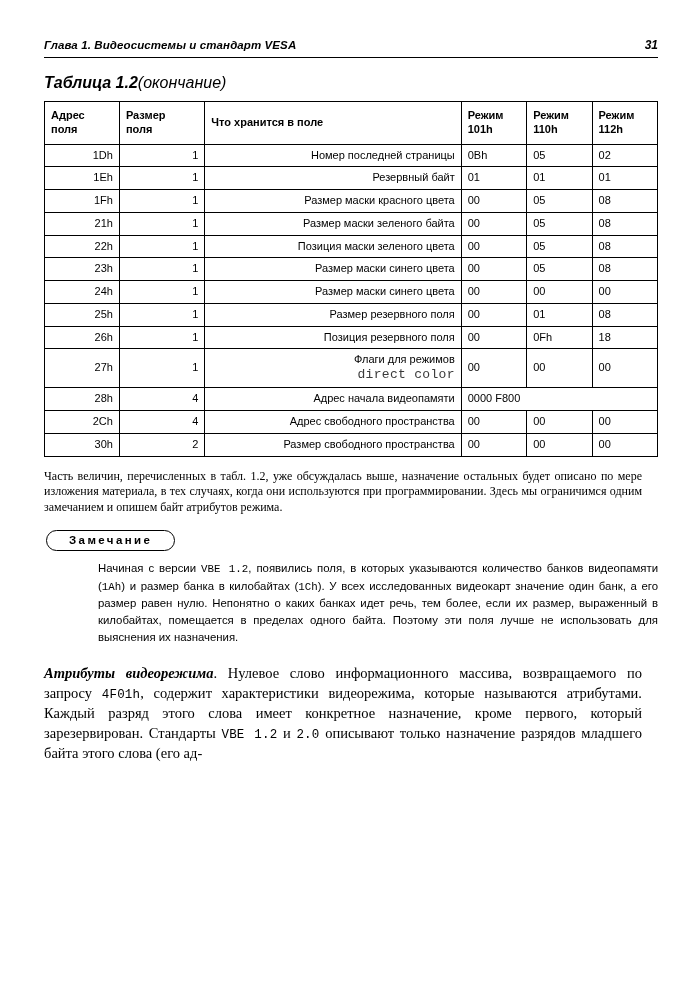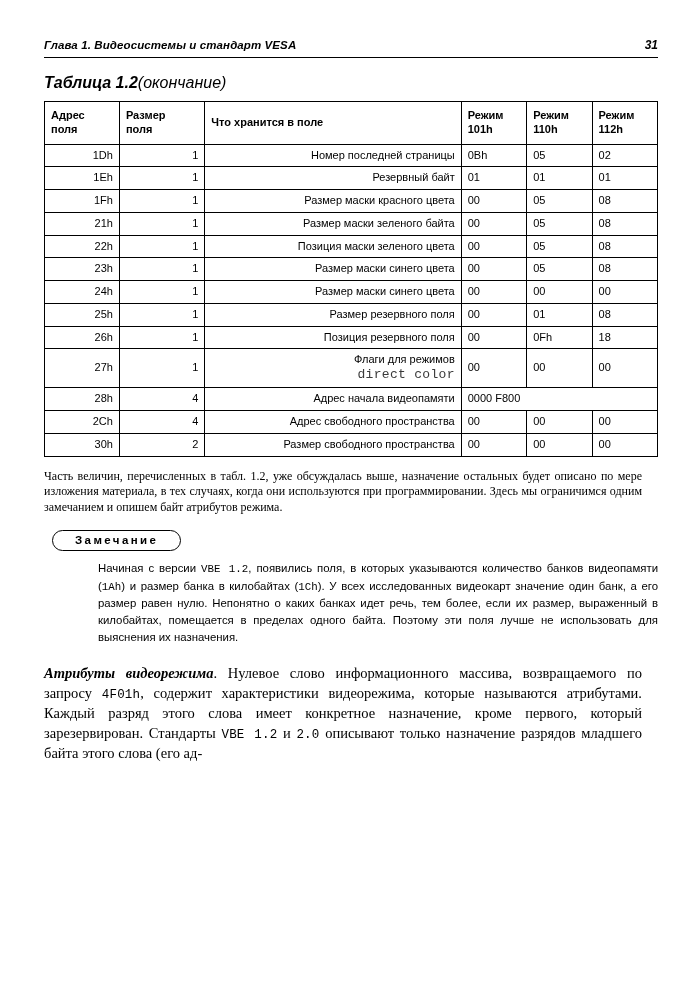--- a/index.html
+++ b/index.html
@@ -109,21 +109,21 @@
   .note-wrap { margin-top: 14px; }
   .note-label {
     display: inline-block;
     border: 1.4px solid #000;
     border-radius: 11px;
     padding: 3px 22px 4px 22px;
     font-family: "Liberation Sans", sans-serif;
     font-weight: bold;
     font-size: 11.5px;
     letter-spacing: 2.4px;
-    margin-left: 8px;
+    margin-left: 2px;
   }
   .note-body {
     margin: 9px 0 8px 54px;
     font-family: "Liberation Sans", sans-serif;
     font-size: 11.4px;
     line-height: 1.5;
     text-align: justify;
   }
   .note-body .mono2 {
     font-family: "Liberation Mono", monospace;

